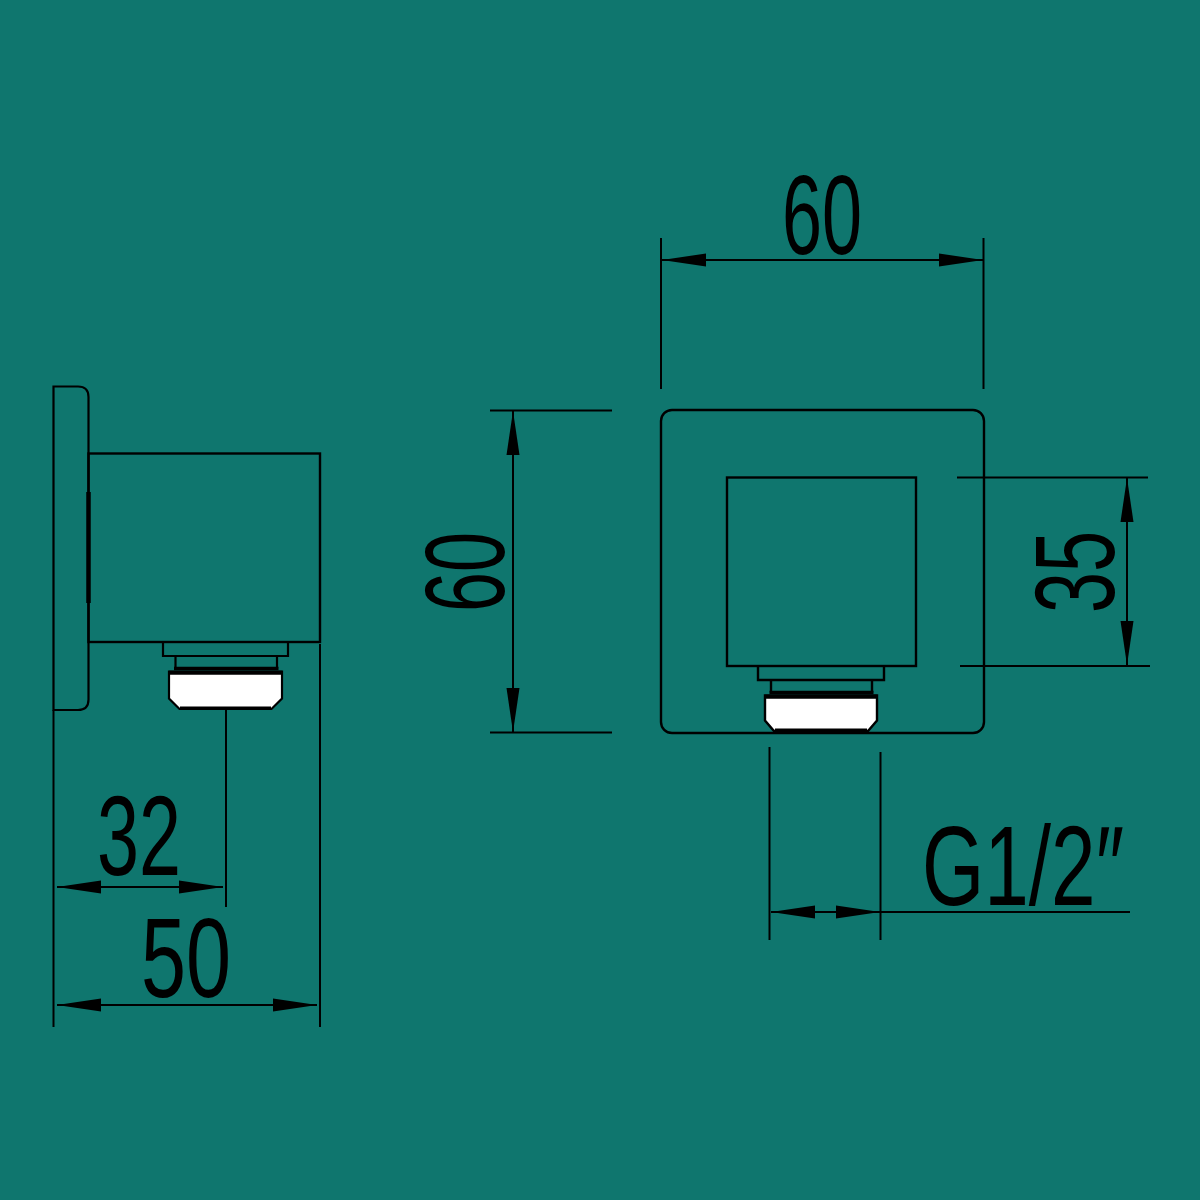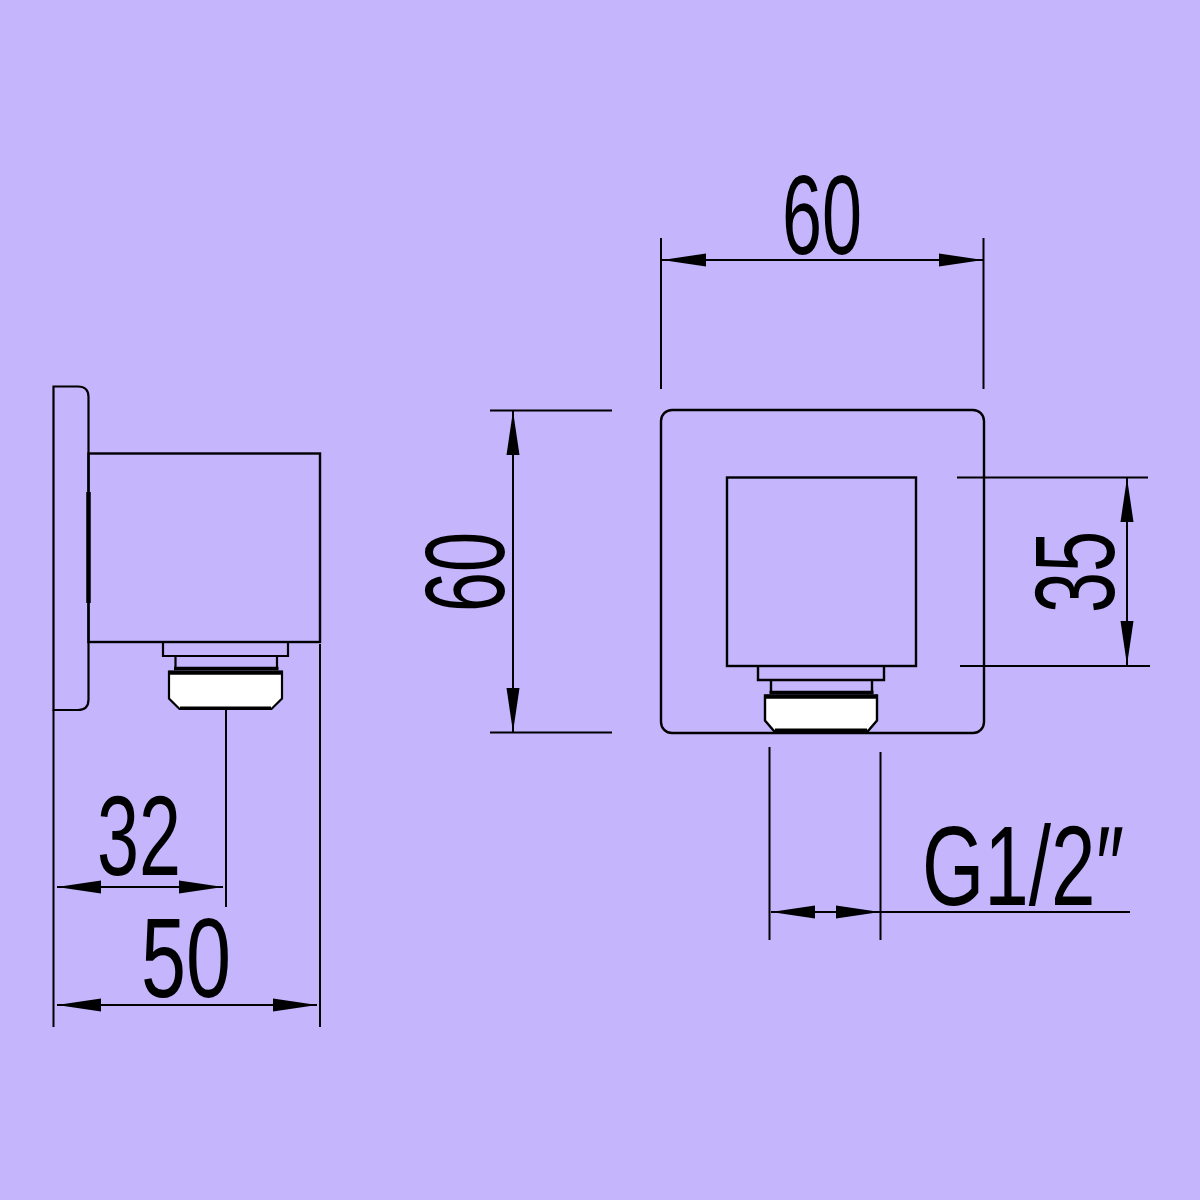--- a/index.html
+++ b/index.html
@@ -4,21 +4,21 @@
 <style>
   html, body {
     margin: 0;
     padding: 0;
     background: #ffffff;
   }
   .canvas {
     position: relative;
     width: 1200px;
     height: 1200px;
-    background: #c4b5fd;
+    background: #0f766e;
     overflow: hidden;
   }
   svg {
     display: block;
   }
   .dim-text {
     font-family: "Liberation Sans", "DejaVu Sans", sans-serif;
     font-size: 114px;
     font-weight: 400;
     fill: #000000;

